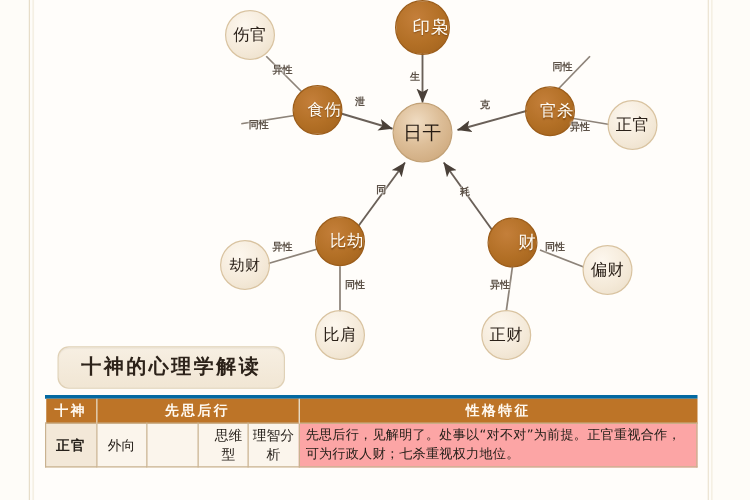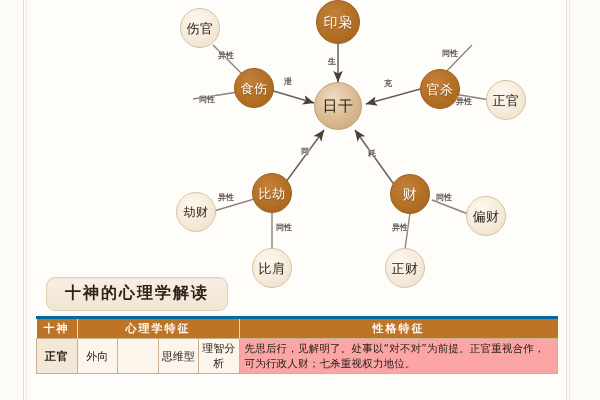--- a/index.html
+++ b/index.html
@@ -37,20 +37,21 @@
     letter-spacing:.5px;
     text-align:center;
     line-height:1;
     z-index:3;
   }
   .node.dark{
     background:radial-gradient(circle at 38% 32%, #c47f3a 0%, #b26f25 55%, #a0611c 100%);
     color:#fffdf7;
     border:1px solid #9c5d1a;
     text-shadow:0 1px 1px rgba(90,45,5,.55);
+    justify-content:flex-end;
   }
   .node.light{
     background:radial-gradient(circle at 38% 30%, #fdf7ee 0%, #f4e9d8 60%, #eaddc6 100%);
     color:#2b2119;
     border:1.6px solid #d9c3a0;
   }
   .node.hub{
     background:radial-gradient(circle at 40% 32%, #f0dcc2 0%, #ddbe98 45%, #c9a274 100%);
     color:#241a12;
     border:1px solid #c2a176;
@@ -101,21 +102,21 @@
   }
   td.k{background:#f3e8d8;font-weight:bold;letter-spacing:1px;}
   td.desc{
     background:#fca5a5;text-align:left;
     padding:2px 5px;line-height:1.45;font-size:10.5px;
     letter-spacing:.2px;
   }
   .c1{width:40px;}
   .c2{width:36px;}
   .c3{width:40px;}
-  .c4{width:48px;}
+  .c4{width:48px;padding-left:10px;}
   .c5{width:40px;}
   .c6{width:318px;}
 </style>
 </head>
 <body>
 
 <div class="page">
 
   <div class="rule l1"></div>
   <div class="rule l2"></div>
@@ -210,21 +211,21 @@
 
     <div class="sec-title">
       <span>十神的心理学解读</span>
     </div>
 
     <div class="tbl-wrap">
       <table>
         <thead>
           <tr>
             <th class="c1">十神</th>
-            <th colspan="4">心理学特征</th>
+            <th colspan="4">先思后行</th>
             <th class="c6">性格特征</th>
           </tr>
         </thead>
         <tbody>
           <tr>
             <td class="k c1">正官</td>
             <td class="c2">外向</td>
             <td class="c3"></td>
             <td class="c4">思维型</td>
             <td class="c5">理智分析</td>

